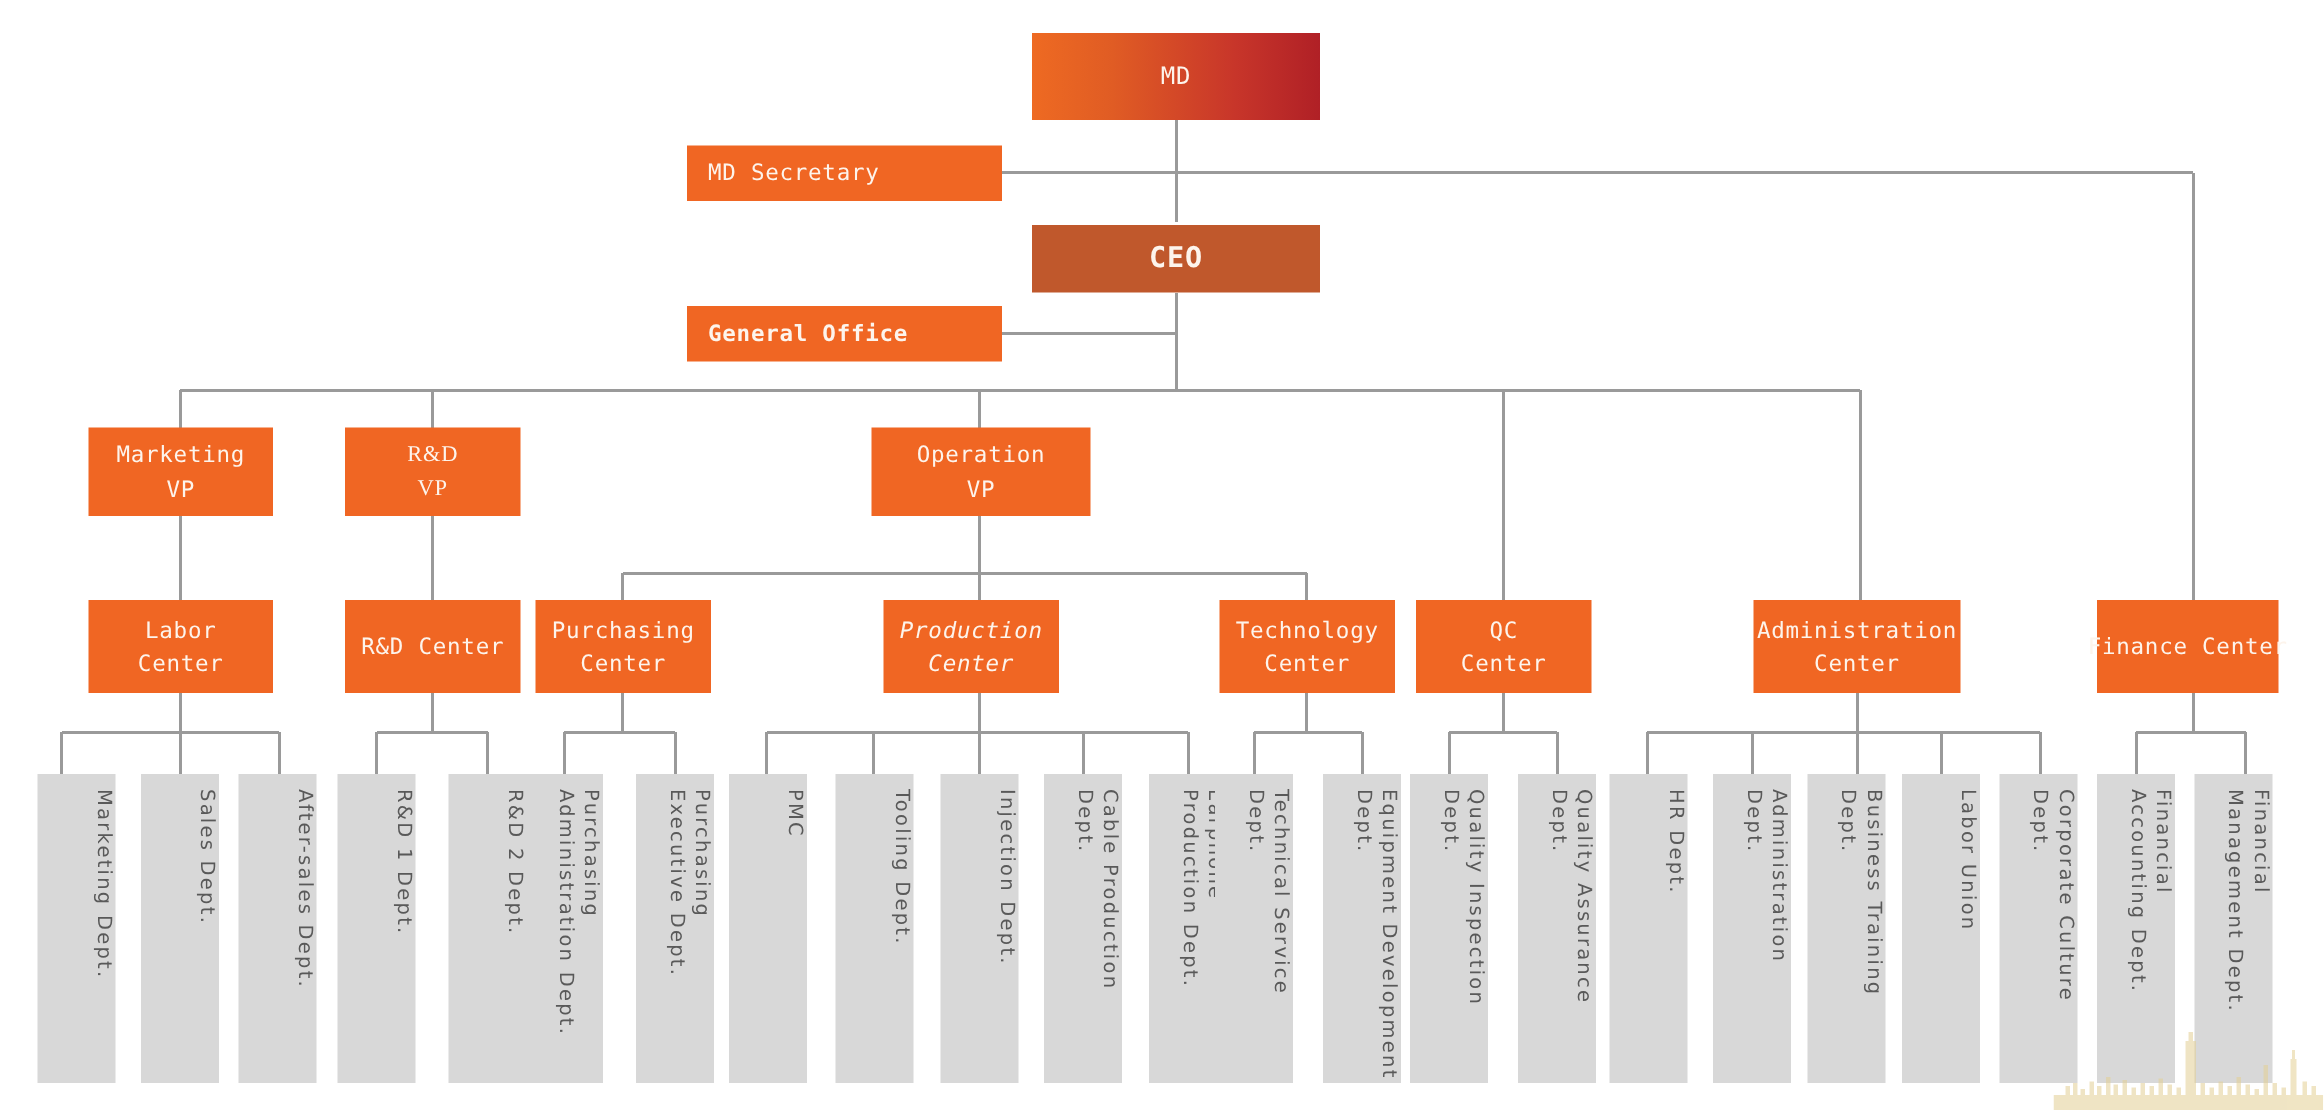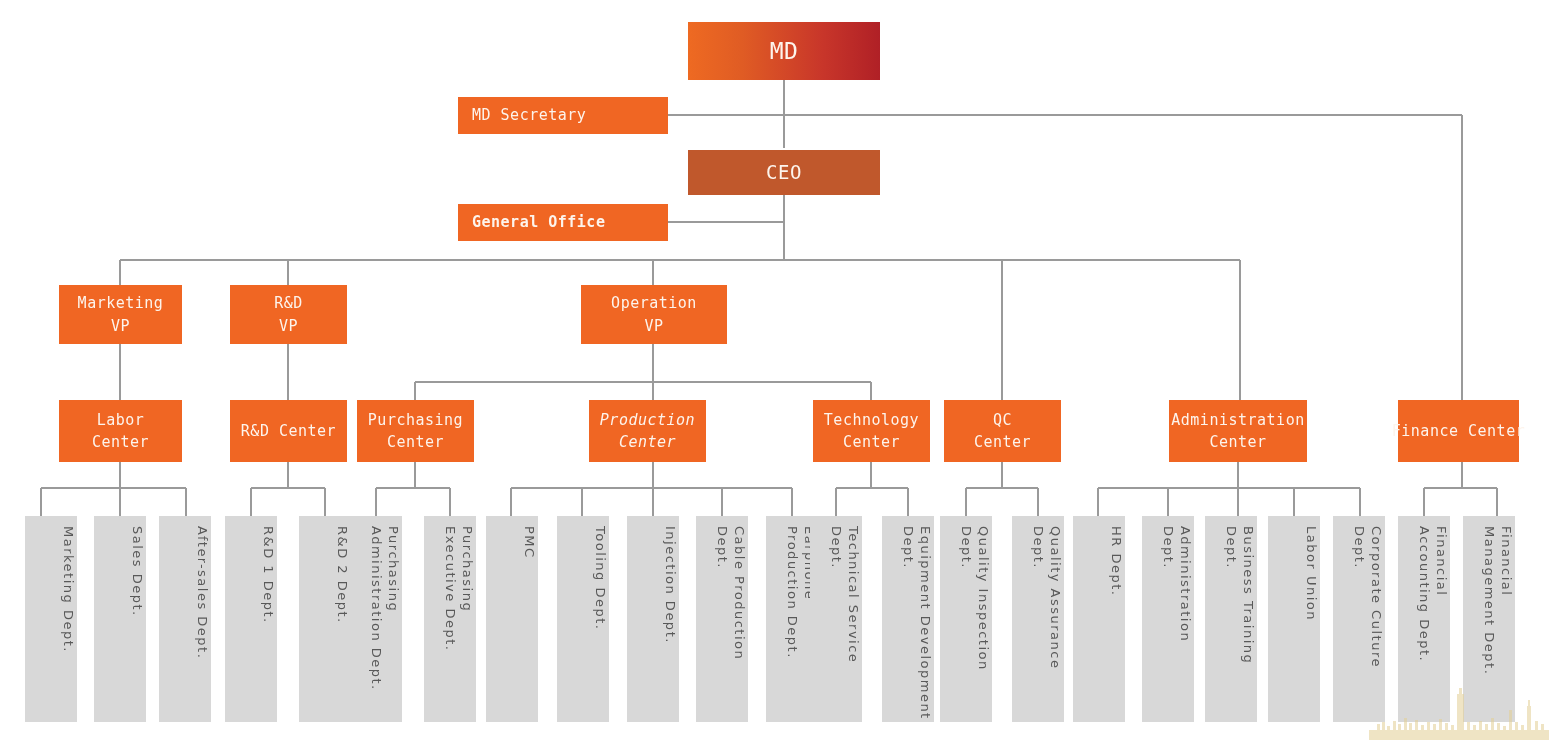--- a/index.html
+++ b/index.html
@@ -2,21 +2,21 @@
 <html><head>
 <meta charset="utf-8">
 <style>
   html,body{margin:0;padding:0;background:#ffffff;}
   body{font-family:"DejaVu Sans Mono","Liberation Mono",monospace;}
   #canvas{position:relative;width:1549px;height:740px;background:#ffffff;overflow:hidden;}
   svg.connectors{position:absolute;left:0;top:0;width:1549px;height:740px;pointer-events:none;}
   .node{position:absolute;box-sizing:border-box;display:flex;align-items:center;justify-content:center;
         text-align:center;color:#fdf4ec;background:#F06623;font-size:15px;line-height:1.5;
         white-space:pre-line;letter-spacing:.5px;}
-  .node.md{background:linear-gradient(90deg,#EE6A22 0%,#E05C24 28%,#C8362A 70%,#B02026 100%);font-size:23px;}
+  .node.md{background:linear-gradient(90deg,#EE6A22 0%,#E05C24 28%,#C8362A 70%,#B02026 100%);font-size:16px;}
   .node.ceo{background:#C0582C;font-size:19px;}
   .node.small{font-size:14px;}
   .node.left-label{justify-content:flex-start;padding-left:14px;text-align:left;font-size:15px;}
   .dept{position:absolute;box-sizing:border-box;background:#d8d8d8;overflow:hidden;}
   .dept .vtxt{position:absolute;top:10px;left:0;width:100%;height:100%;
         display:flex;flex-direction:row-reverse;justify-content:flex-start;align-items:flex-start;}
   .dept .vline{writing-mode:vertical-rl;text-orientation:mixed;
         font-size:13px;color:#595959;letter-spacing:1.5px;white-space:nowrap;
         font-family:"DejaVu Sans","Liberation Sans",sans-serif;padding:0 1px;}
   .watermark{position:absolute;right:0;bottom:0;width:180px;height:52px;opacity:.55;pointer-events:none;}
@@ -102,27 +102,27 @@
       <line x1="1424" y1="488" x2="1497" y2="488"></line>
       <line x1="1424" y1="488" x2="1424" y2="516"></line>
       <line x1="1497" y1="488" x2="1497" y2="516"></line>
     </g>
   </svg>
 
   <div class="node md" style="left:688px;top:22px;width:192px;height:58px;">MD</div>
 
   <div class="node left-label" style="left:458px;top:97px;width:210px;height:37px;text-align:right;">MD Secretary</div>
 
-  <div class="node ceo" style="left:688px;top:150px;width:192px;height:45px;">CEO</div>
+  <div class="node ceo" style="left:688px;top:150px;width:192px;height:45px;font-weight:bold;">CEO</div>
 
   <div class="node left-label small" style="left:458px;top:204px;width:210px;height:37px;font-weight:bold;">General Office</div>
 
   <div class="node" style="left:59px;top:285px;width:123px;height:59px;">Marketing
 VP</div>
-  <div class="node" style="left:230px;top:285px;width:117px;height:59px;">R&amp;D
+  <div class="node" style="left:230px;top:285px;width:117px;height:59px;font-family:Liberation Serif, serif;">R&amp;D
 VP</div>
   <div class="node" style="left:581px;top:285px;width:146px;height:59px;">Operation
 VP</div>
 
   <div class="node" style="left:59px;top:400px;width:123px;height:62px;">Labor
 Center</div>
   <div class="node" style="left:230px;top:400px;width:117px;height:62px;">R&amp;D Center</div>
   <div class="node" style="left:357px;top:400px;width:117px;height:62px;">Purchasing
 Center</div>
   <div class="node" style="left:589px;top:400px;width:117px;height:62px;font-style:italic;">Production

